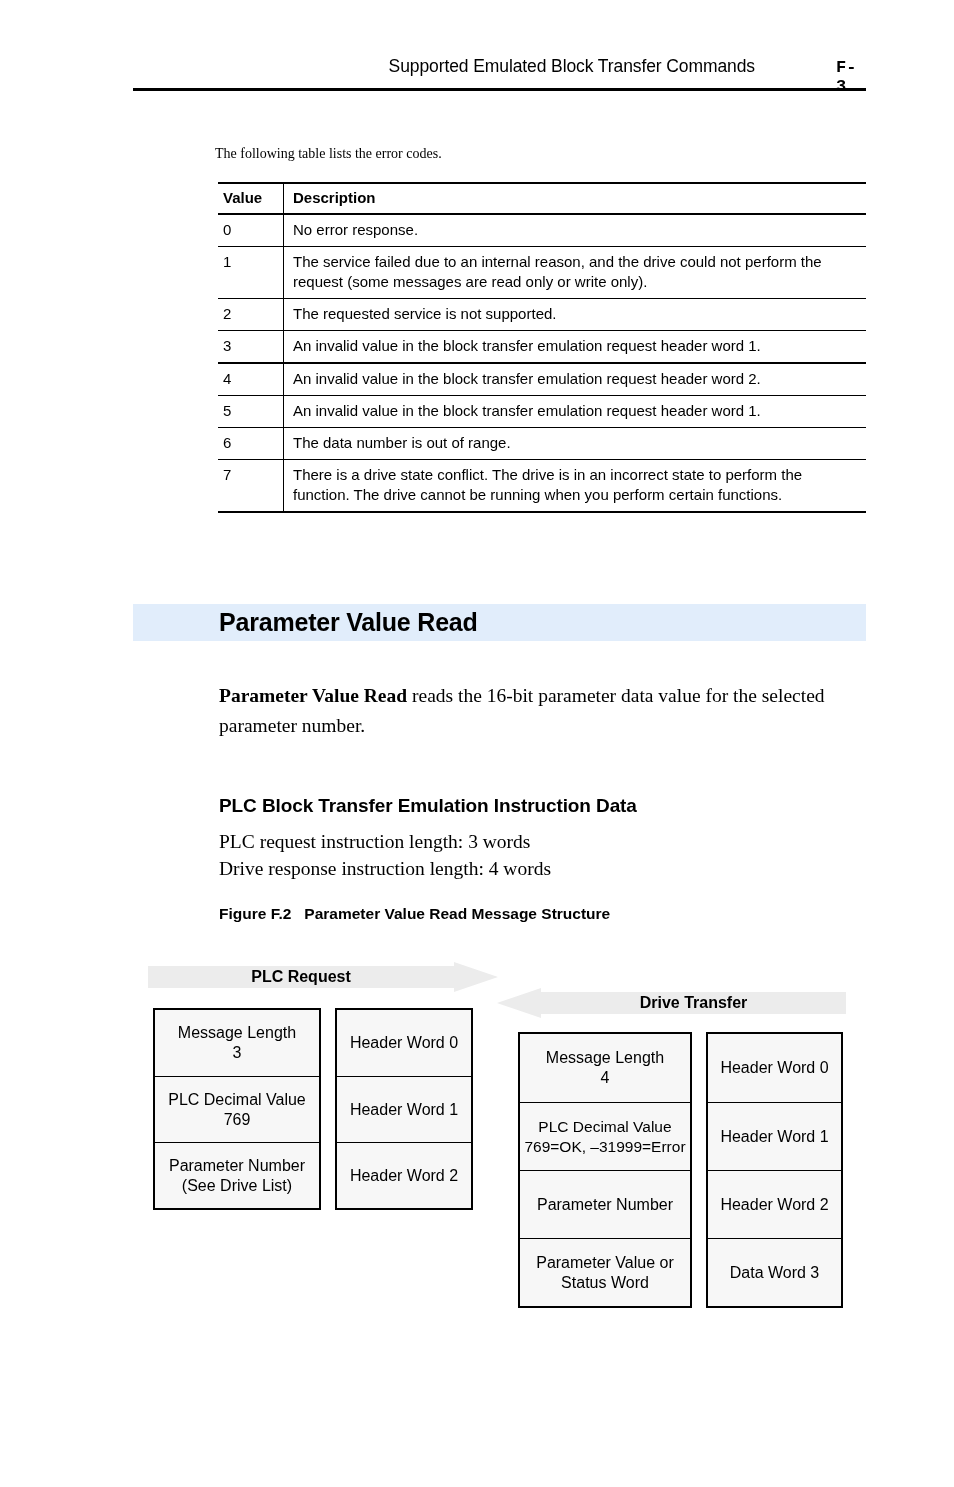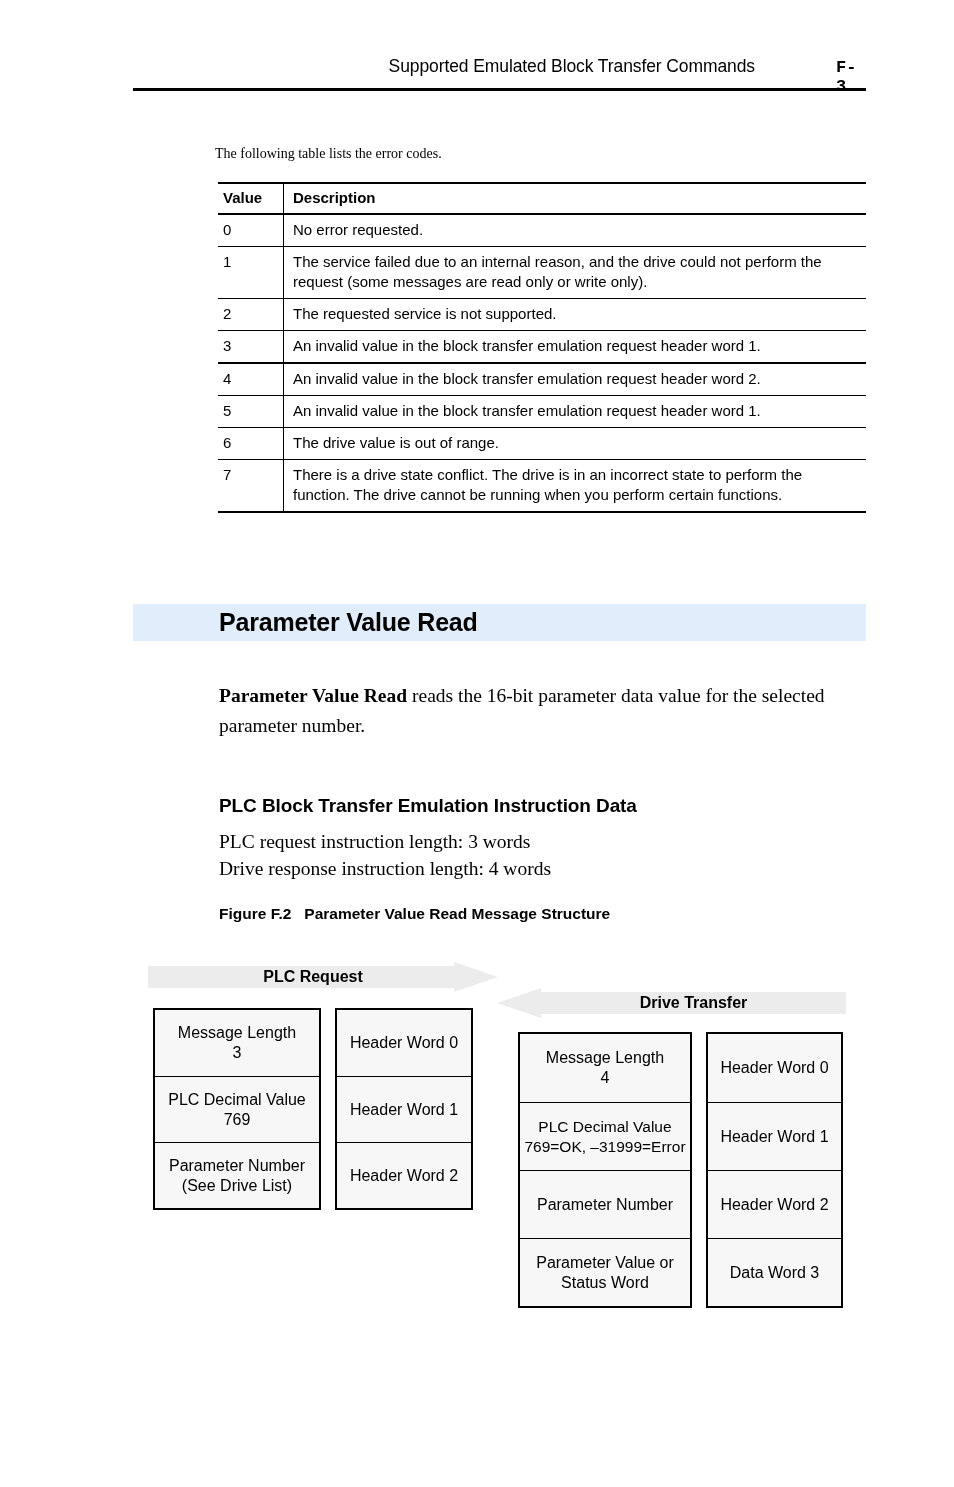--- a/index.html
+++ b/index.html
@@ -197,21 +197,20 @@
     height: 30px;
     clip-path: polygon(0 4px, 306px 4px, 306px 0, 350px 15px, 306px 30px, 306px 26px, 0 26px);
   }
   .banner-request .banner-label {
     position: absolute;
     left: 0;
     top: 4px;
     width: 306px;
     text-align: center;
     line-height: 22px;
-    padding-left: 12px;
   }
   .banner-response {
     left: 497px;
     top: 988px;
     width: 349px;
     height: 30px;
     clip-path: polygon(0 15px, 44px 0, 44px 4px, 349px 4px, 349px 26px, 44px 26px, 44px 30px);
   }
   .banner-response .banner-label {
     position: absolute;
@@ -269,21 +268,21 @@
 <table class="error-table">
   <thead>
     <tr>
       <th class="col-value">Value</th>
       <th class="col-desc">Description</th>
     </tr>
   </thead>
   <tbody>
     <tr>
       <td class="col-value">0</td>
-      <td class="col-desc">No error requested.</td>
+      <td class="col-desc">No error response.</td>
     </tr>
     <tr>
       <td class="col-value">1</td>
       <td class="col-desc">The service failed due to an internal reason, and the drive could not perform the request (some messages are read only or write only).</td>
     </tr>
     <tr>
       <td class="col-value">2</td>
       <td class="col-desc">The requested service is not supported.</td>
     </tr>
     <tr class="thick-rule">
@@ -293,21 +292,21 @@
     <tr>
       <td class="col-value">4</td>
       <td class="col-desc">An invalid value in the block transfer emulation request header word 2.</td>
     </tr>
     <tr>
       <td class="col-value">5</td>
       <td class="col-desc">An invalid value in the block transfer emulation request header word 1.</td>
     </tr>
     <tr>
       <td class="col-value">6</td>
-      <td class="col-desc">The drive value is out of range.</td>
+      <td class="col-desc">The data number is out of range.</td>
     </tr>
     <tr>
       <td class="col-value">7</td>
       <td class="col-desc">There is a drive state conflict. The drive is in an incorrect state to perform the function. The drive cannot be running when you perform certain functions.</td>
     </tr>
   </tbody>
 </table>
 
 <div class="section-band">
   <span class="section-title">Parameter Value Read</span>

